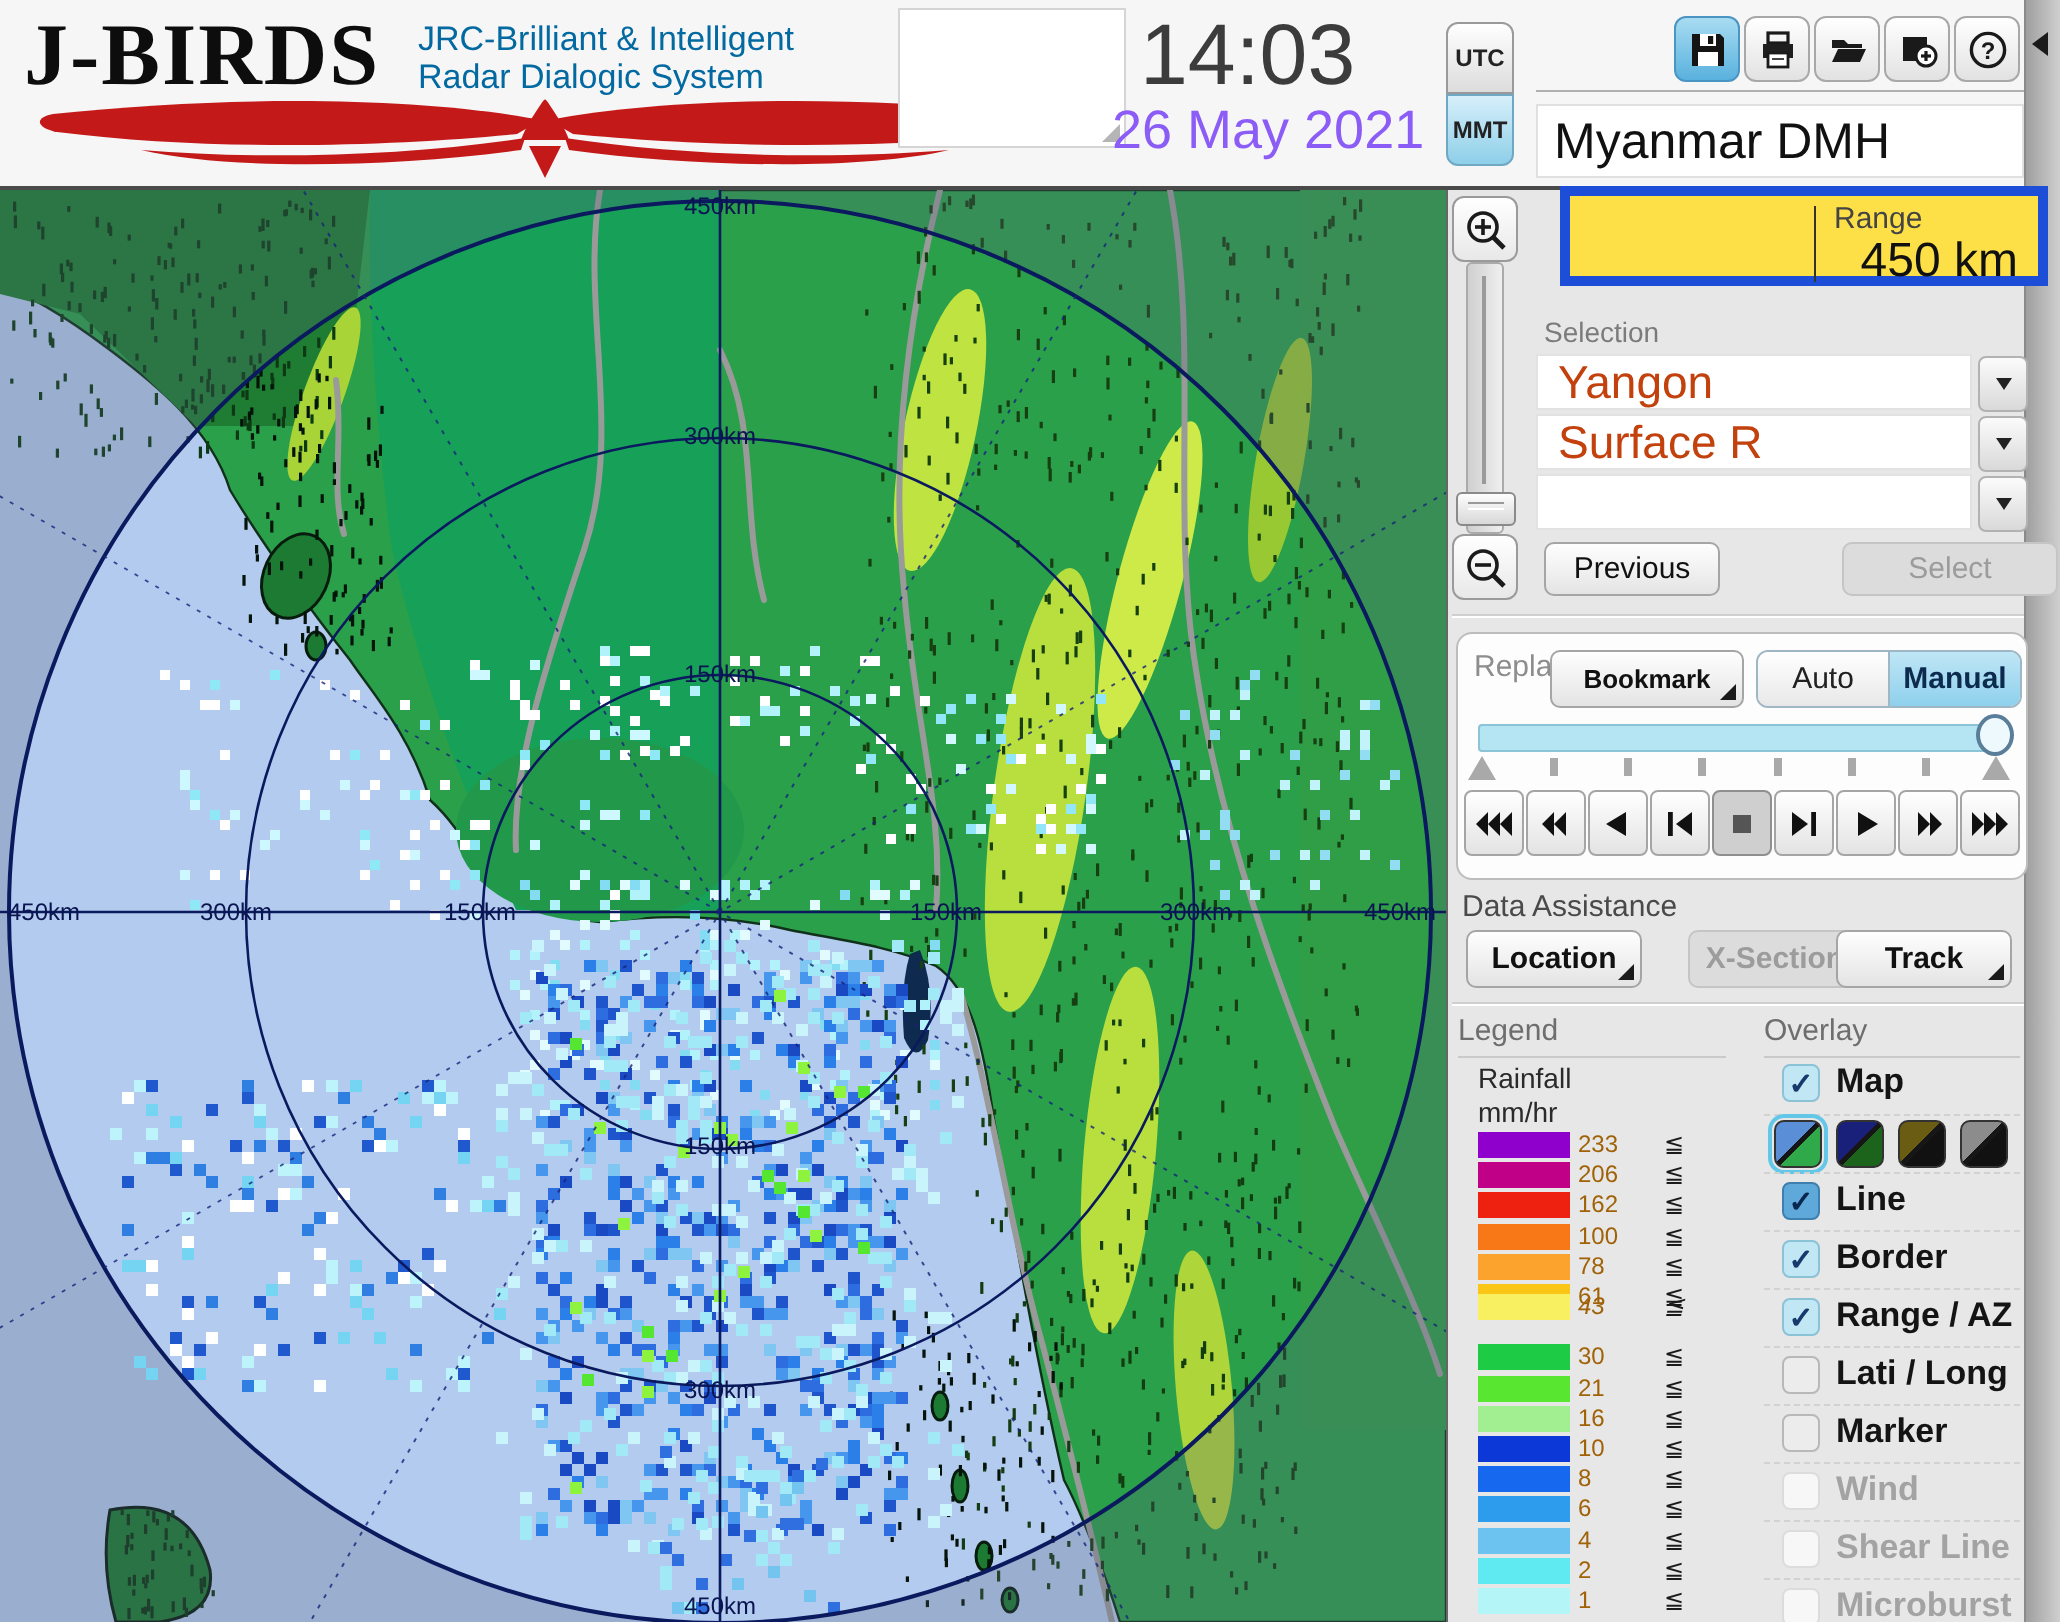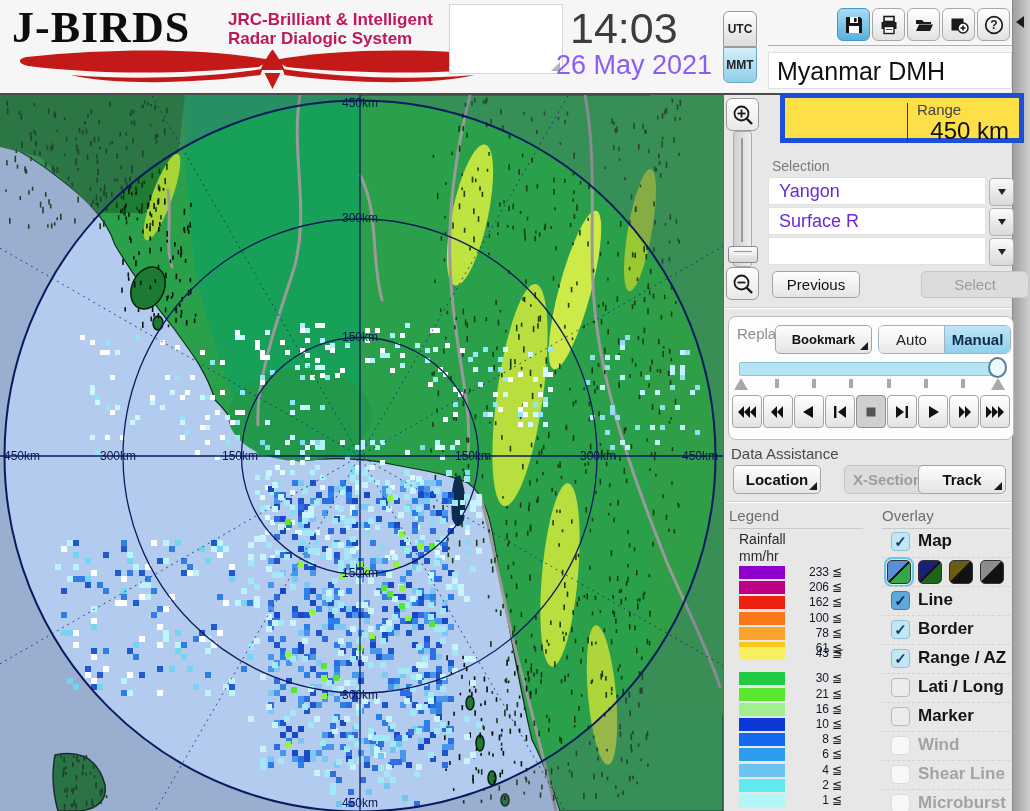--- a/index.html
+++ b/index.html
@@ -3,21 +3,21 @@
 <meta charset="utf-8">
 <style>
   html,body{margin:0;padding:0;}
   body{width:1030px;height:811px;position:relative;overflow:hidden;
        font-family:"Liberation Sans",sans-serif;background:#e7e7e7;}
   .abs{position:absolute;}
   
   #header{left:0;top:0;width:1030px;height:93px;background:#f6f6f6;border-bottom:2px solid #4a4a4a;}
   #logo-title{left:12px;top:2px;font-family:"Liberation Serif",serif;font-weight:bold;
               font-size:44px;letter-spacing:1px;color:#0d0d0d;}
-  .logo-sub{left:228px;color:#be185d;font-weight:bold;font-size:17px;line-height:19px;white-space:nowrap;}
+  .logo-sub{left:209px;color:#0369a1;font-weight:normal;font-size:17px;line-height:19px;white-space:nowrap;}
   #logo-sub1{top:10px;} #logo-sub2{top:29px;}
   #clock-box{left:449px;top:4px;width:112px;height:68px;background:#fff;border:1px solid #d5d5d5;}
   #clock-grip{right:2px;bottom:2px;width:0;height:0;border-left:9px solid transparent;border-bottom:9px solid #b5b5b5;}
   #time-text{left:570px;top:4px;font-size:43px;color:#3c3c3c;}
   #date-text{left:556px;top:50px;font-size:27px;color:#8b5cf6;white-space:nowrap;}
   .tz-btn{left:723px;width:34px;height:36px;border:1px solid #9a9a9a;box-sizing:border-box;
           font-size:12px;font-weight:bold;color:#222;display:flex;align-items:center;justify-content:center;}
   #tz-utc{top:11px;border-radius:6px 6px 0 0;background:linear-gradient(#ffffff,#dcdcdc);}
   #tz-mmt{top:47px;border-radius:0 0 6px 6px;background:linear-gradient(#d6effa,#8ecfe9);border-color:#6fa8c2;}
   .tool-btn{top:8px;width:31px;height:31px;border:1px solid #a8a8a8;border-radius:6px;
@@ -40,21 +40,21 @@
   #zoom-thumb div{margin:4px 5px 0;height:2px;border-top:1px solid #999;border-bottom:1px solid #fff;}
   
   #station-box{left:768px;top:52px;width:244px;height:37px;background:#fff;border:1px solid #e0e0e0;box-sizing:border-box;}
   #station-text{left:8px;top:4px;font-size:25px;color:#111;}
   #range-box{left:780px;top:93px;width:244px;height:50px;background:#fde047;border:5px solid #1d4ed8;box-sizing:border-box;}
   #range-divider{left:122px;top:5px;width:1px;height:38px;background:#333;}
   #range-label{left:132px;top:3px;font-size:15px;color:#444;}
   #range-value{right:10px;top:19px;font-size:24px;color:#111;}
   #selection-label{left:772px;top:158px;font-size:14px;color:#7b7b7b;}
   .combo-field{position:absolute;left:0;width:218px;height:28px;background:#fff;border:1px solid #e2e2e2;
-               box-sizing:border-box;font-size:18px;color:#6d28d9;padding-left:10px;line-height:26px;}
+               box-sizing:border-box;font-size:23px;color:#c2410c;padding-left:10px;line-height:26px;}
   .combo-arrow{position:absolute;left:221px;top:1px;width:23px;height:26px;border:1px solid #b2b2b2;border-radius:4px;
                background:linear-gradient(#fbfbfb,#d9d9d9);display:flex;align-items:center;justify-content:center;}
   .dn-tri{width:0;height:0;border-left:4px solid transparent;border-right:4px solid transparent;border-top:6px solid #222;}
   .btn{border:1px solid #a5a5a5;border-radius:5px;background:linear-gradient(#fefefe,#e4e4e4);
        display:flex;align-items:center;justify-content:center;font-size:15px;color:#111;box-sizing:border-box;}
   .btn.disabled{background:#dcdcdc;border-color:#c5c5c5;color:#9c9c9c;margin-left:18px;}
   .fold:after{content:"";position:absolute;right:3px;bottom:3px;width:0;height:0;
               border-left:8px solid transparent;border-bottom:8px solid #1a1a1a;}
   .fold.disabled:after{border-bottom-color:#8f8f8f;}
   #prev-btn{left:772px;top:271px;width:88px;height:27px;}
@@ -83,21 +83,21 @@
   #da-label{left:731px;top:445px;font-size:15px;color:#4a4a4a;}
   .da-btn{position:absolute;top:465px;width:88px;height:29px;font-size:15px;font-weight:bold;}
   
   .col-hdr{font-size:15px;color:#6e6e6e;border-bottom:1px solid #c9c9c9;padding-bottom:4px;}
   #legend-hdr{left:729px;top:507px;width:134px;}
   #overlay-hdr{left:882px;top:507px;width:128px;}
   #legend-unit1{left:739px;top:531px;font-size:14px;color:#2a2a2a;}
   #legend-unit2{left:739px;top:548px;font-size:14px;color:#2a2a2a;}
   .lg-row{position:absolute;height:14px;}
   .lg-swatch{position:absolute;left:0;top:0;width:46px;height:13px;}
-  .lg-val{position:absolute;left:50px;top:0;width:40px;text-align:right;font-size:12px;color:#0f172a;line-height:13px;}
+  .lg-val{position:absolute;left:50px;top:0;width:40px;text-align:left;font-size:12px;color:#a16207;line-height:13px;}
   .lg-sym{position:absolute;left:93px;top:0;font-size:12px;color:#1a1a1a;line-height:13px;}
   .ov-row{position:absolute;left:0;width:128px;height:26px;border-top:1px dashed #d2d2d2;}
   .ov-row.first{border-top:none;}
   .ov-cb{position:absolute;left:9px;top:4px;width:19px;height:19px;border-radius:4px;box-sizing:border-box;
          display:flex;align-items:center;justify-content:center;font-size:15px;font-weight:bold;}
   .cb-checked{background:#c2e7f4;border:1px solid #8cc2d6;color:#163a6e;}
   .cb-focus{background:#5fa9da;border:1px solid #3f7fae;color:#0a2550;}
   .cb-off{background:#ececec;border:1px solid #b8b8b8;color:transparent;}
   .cb-dis{background:#f7f7f7;border:1px solid #dcdcdc;color:transparent;}
   .ov-label{position:absolute;left:36px;top:3px;font-size:17px;font-weight:bold;color:#141414;white-space:nowrap;}

